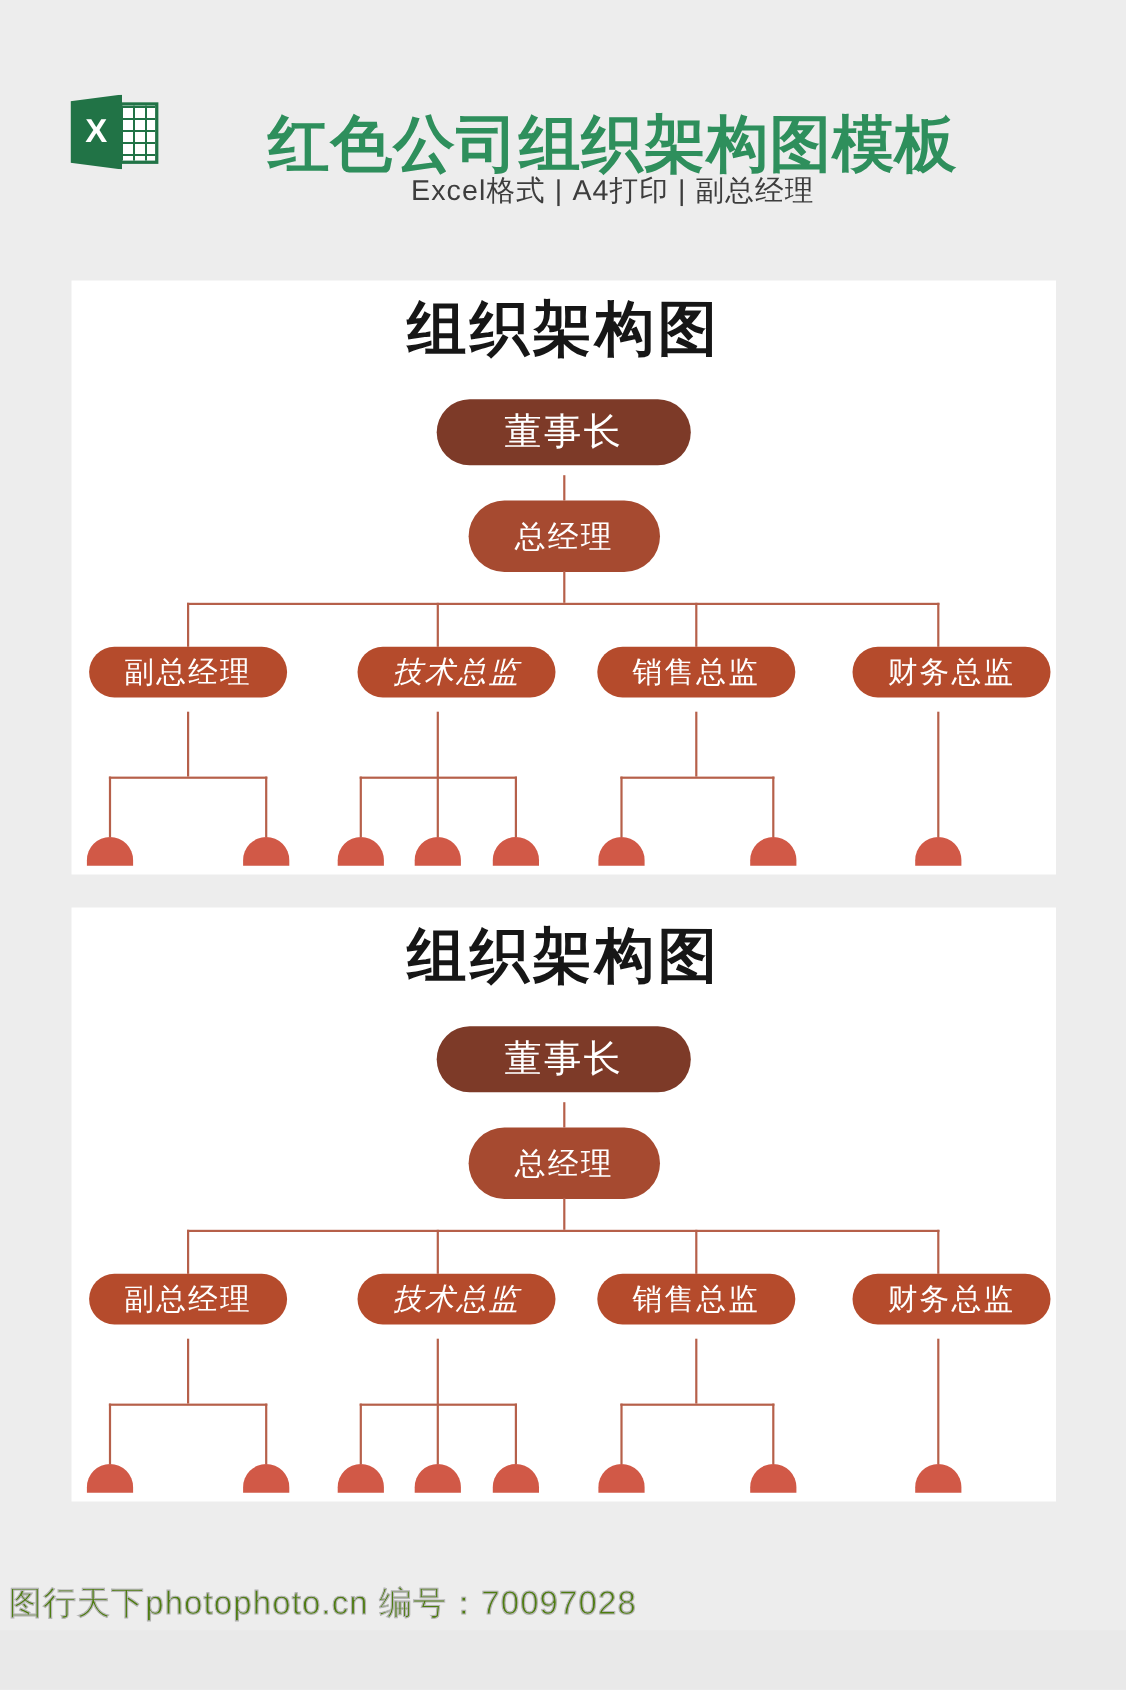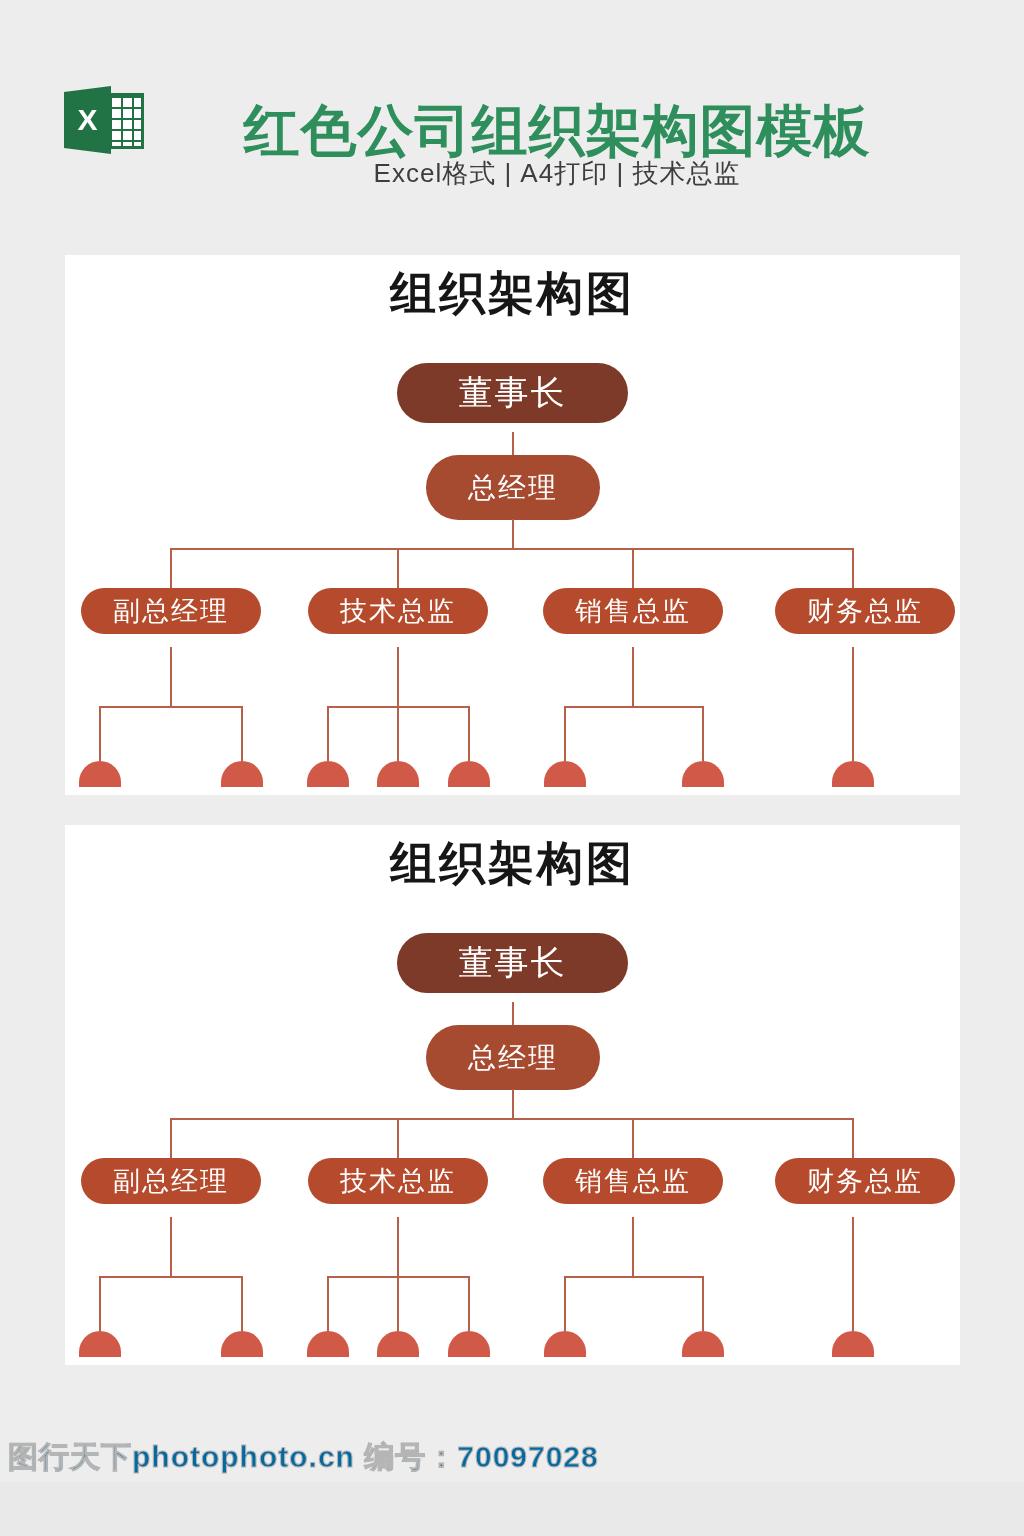--- a/index.html
+++ b/index.html
@@ -27,34 +27,34 @@
     display:flex;align-items:center;justify-content:center;
     color:#fff;font-weight:bold;font-size:30px;
   }
   
   .panel{position:absolute;left:65px;width:895px;height:540px;background:#ffffff;}
   .panel.p1{top:255px;}
   .panel.p2{top:825px;}
   .p-title{
     position:absolute;top:8px;left:0;width:100%;text-align:center;
     font-family:"Liberation Serif","DejaVu Serif",serif;
-    font-size:46px;font-weight:600;color:#161616;letter-spacing:3px;
+    font-size:54px;font-weight:600;color:#161616;letter-spacing:3px;
   }
   
   .node{
     position:absolute;display:flex;align-items:center;justify-content:center;
     color:#ffffff;letter-spacing:2px;
   }
   .n-root{left:332px;top:108px;width:231px;height:60px;border-radius:35px;
           background:#7d3a28;font-size:34px;}
   .n-gm{left:361px;top:200px;width:174px;height:65px;border-radius:33px;
         background:#a64a30;font-size:28px;}
   .n-dept{top:333px;width:180px;height:46px;border-radius:30px;
           background:#b54b2c;font-size:27px;}
-  .n-d1{left:16px;} .n-d2{left:243px;} .n-d3{left:478px;text-align:center;} .n-d4{left:710px;}
+  .n-d1{left:16px;} .n-d2{left:260px;font-style:italic;} .n-d3{left:478px;text-align:center;} .n-d4{left:710px;}
   
   .vl{position:absolute;width:2px;background:#b6604a;}
   .hl{position:absolute;height:2px;background:#b6604a;}
   .v-root{left:447px;top:177px;height:23px;}
   .v-gm{left:447px;top:264px;height:29px;}
   .h-main{left:105px;top:293px;width:684px;}
   .dr1{left:105px;top:293px;height:40px;}
   .dr2{left:332px;top:293px;height:40px;}
   .dr3{left:567px;top:293px;height:40px;}
   .dr4{left:787px;top:293px;height:40px;}
@@ -70,34 +70,34 @@
   .cd2a{left:262px;} .cd2b{left:403px;}
   .cd3a{left:499px;} .cd3b{left:637px;}
   
   .dome{position:absolute;top:506px;width:42px;height:26px;background:#d15947;
         border-radius:21px 21px 0 0;}
   .dm1{left:14px;} .dm2{left:156px;} .dm3{left:242px;} .dm4{left:312px;}
   .dm5{left:383px;} .dm6{left:479px;} .dm7{left:617px;} .dm8{left:767px;}
   
   .wm-band{position:absolute;left:0;right:0;top:1482px;height:54px;background:#e9e9e9;}
   .wm-text{
-    position:absolute;left:8px;top:1437px;font-size:30px;font-weight:bold;
-    color:#0369a1;-webkit-text-stroke:1px #b5b5b5;
+    position:absolute;left:8px;top:1437px;font-size:30px;font-weight:normal;
+    color:#4d7c0f;-webkit-text-stroke:1px #b5b5b5;
     text-shadow:0 0 1px #bdbdbd;letter-spacing:1px;white-space:nowrap;
   }
 </style>
 </head>
 <body>
 
 <div class="xl-icon">
   <div class="xl-sheet"></div>
   <div class="xl-panel">X</div>
 </div>
 <div class="hdr-center hdr-title">红色公司组织架构图模板</div>
-<div class="hdr-center hdr-sub">Excel格式 | A4打印 | 技术总监</div>
+<div class="hdr-center hdr-sub">Excel格式 | A4打印 | 副总经理</div>
 
 <div id="panels-mount">
     <div class="panel p1">
     <div class="p-title">组织架构图</div>
 
     <div class="node n-root">董事长</div>
     <div class="vl v-root"></div>
 
     <div class="node n-gm">总经理</div>
     <div class="vl v-gm"></div>

